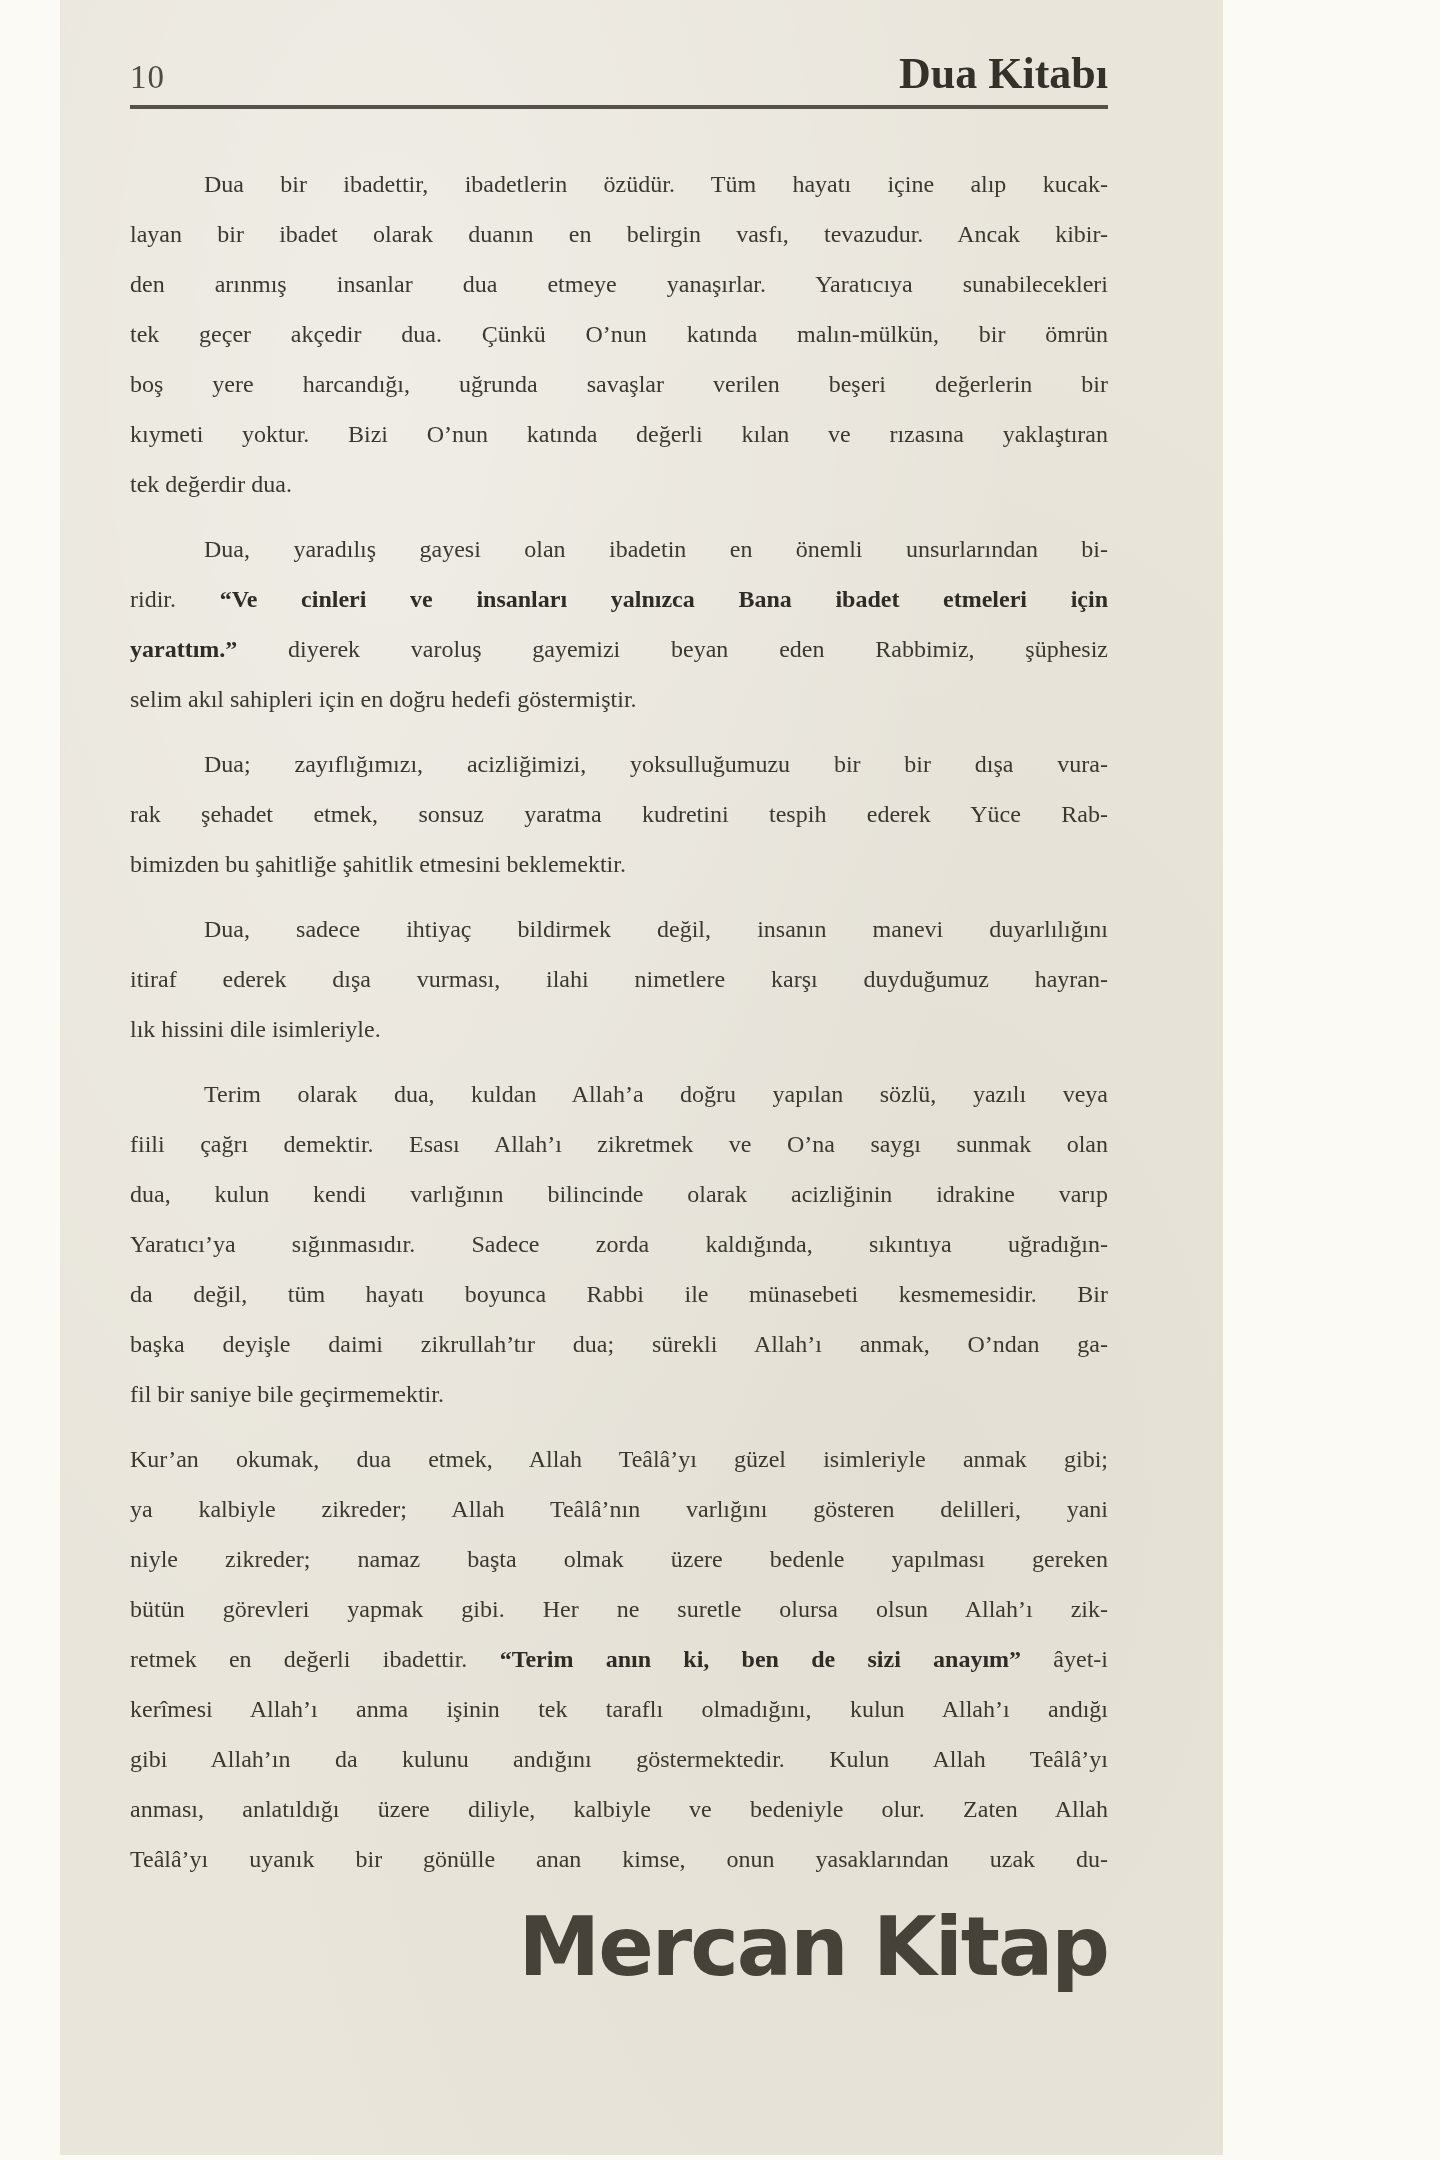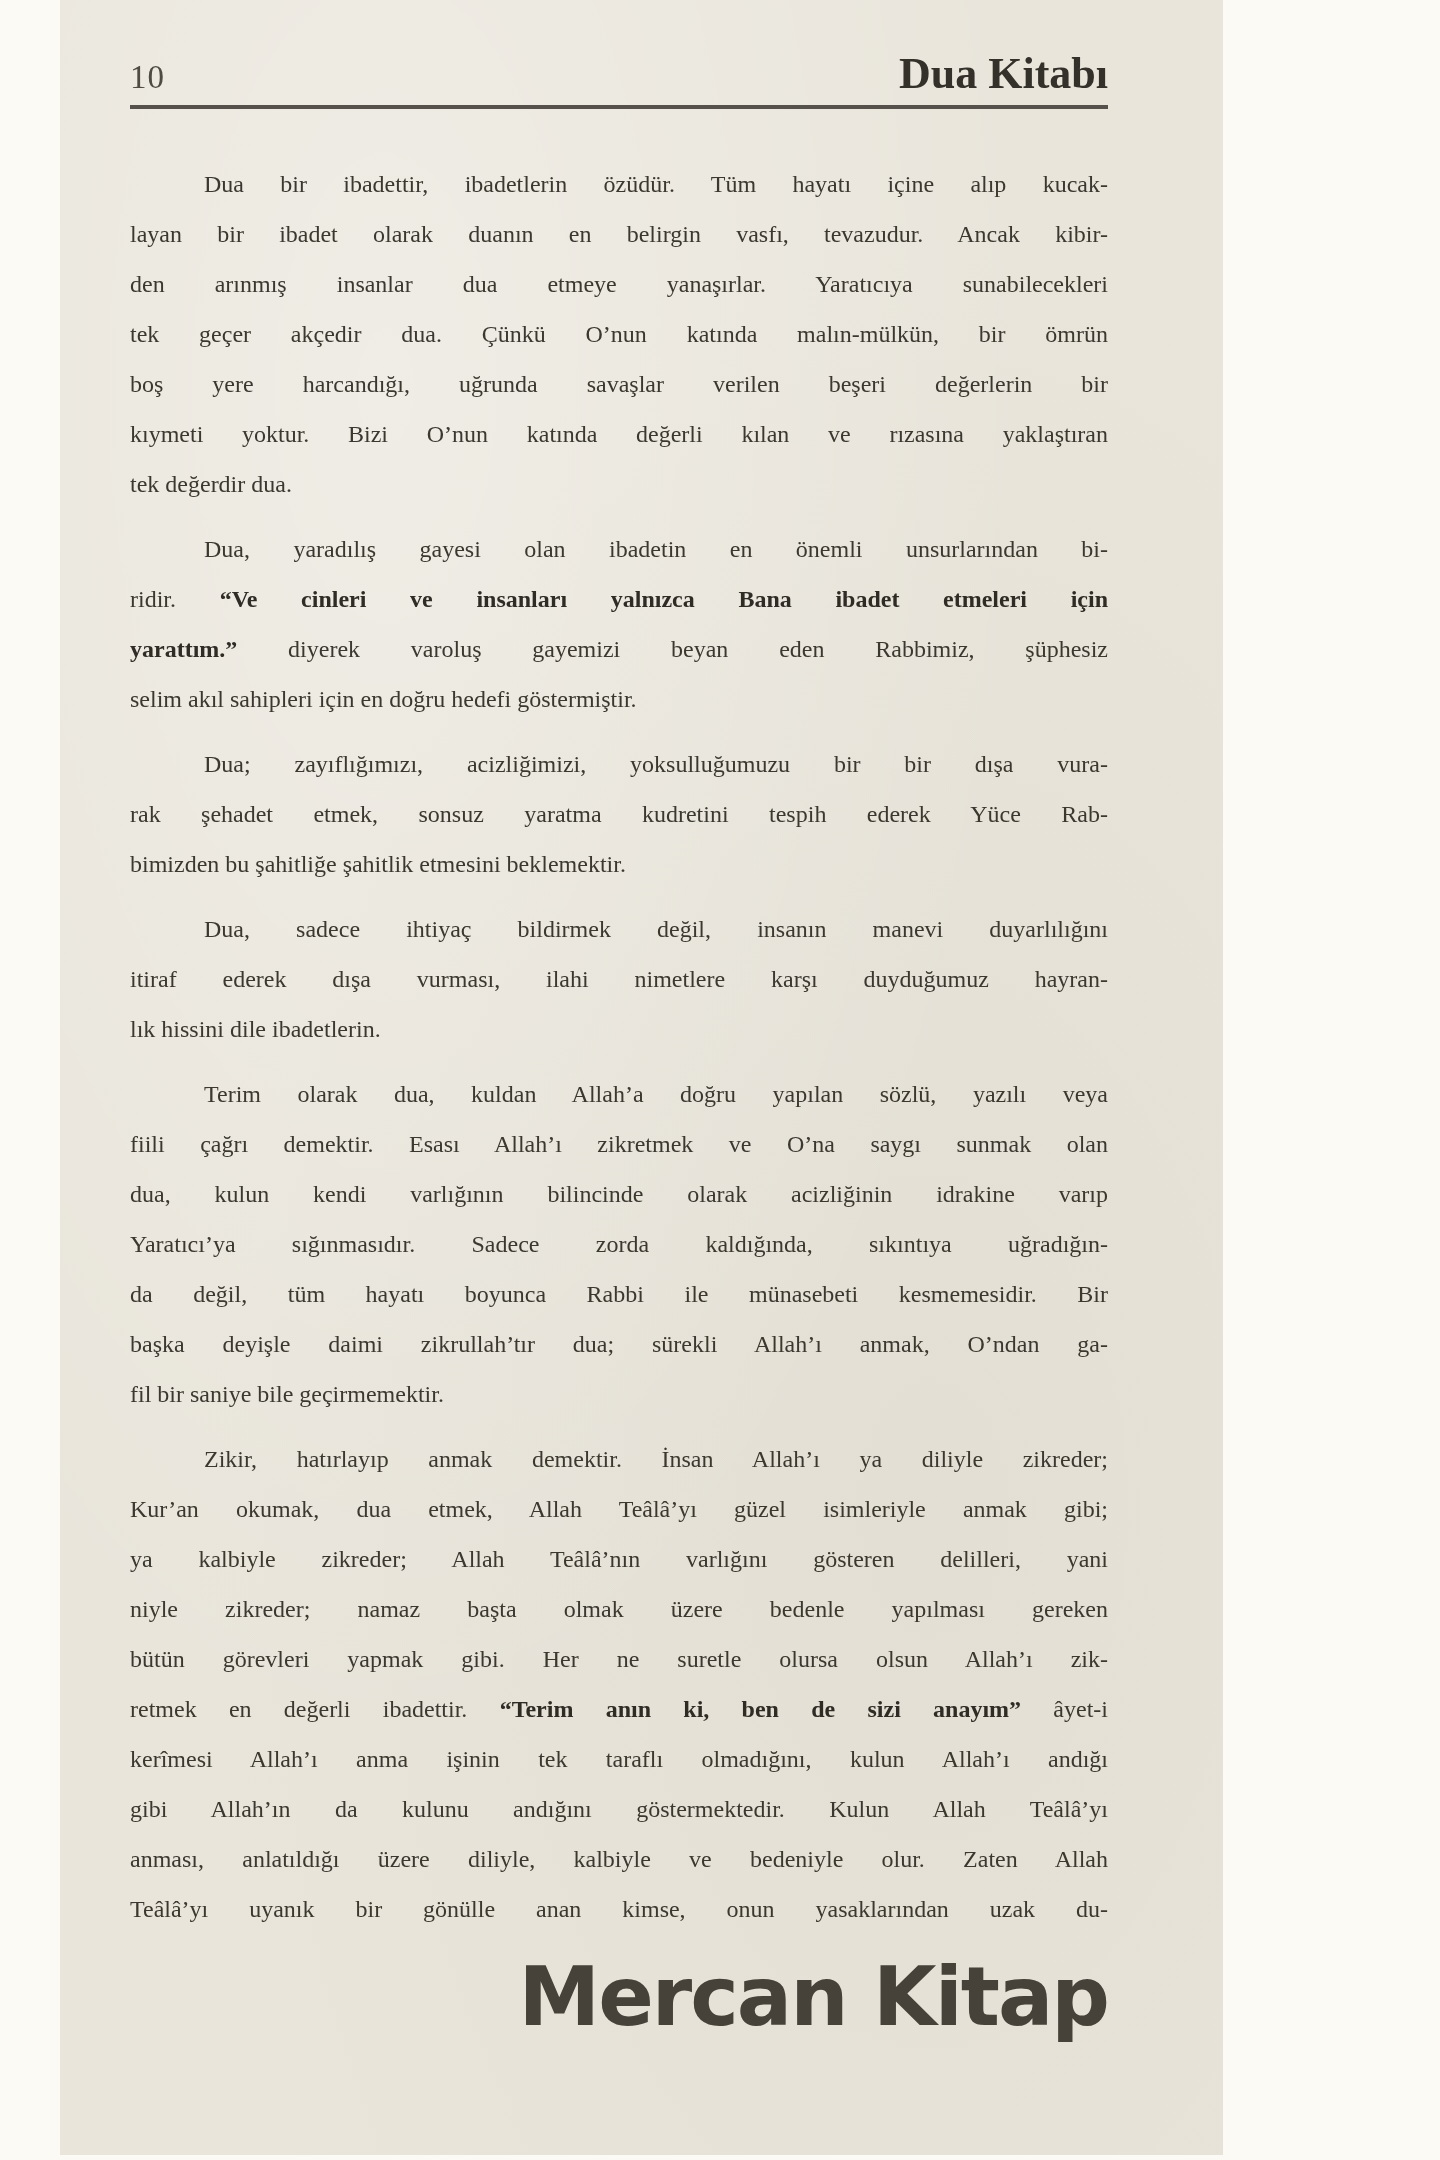--- a/index.html
+++ b/index.html
@@ -71,33 +71,32 @@
           <div class="line last"><span>selim akıl sahipleri için en doğru hedefi göstermiştir.</span></div>
         </div>
         <div class="para">
           <div class="line first"><span>Dua; zayıflığımızı, acizliğimizi, yoksulluğumuzu bir bir dışa vura-</span></div>
           <div class="line"><span>rak şehadet etmek, sonsuz yaratma kudretini tespih ederek Yüce Rab-</span></div>
           <div class="line last"><span>bimizden bu şahitliğe şahitlik etmesini beklemektir.</span></div>
         </div>
         <div class="para">
           <div class="line first"><span>Dua, sadece ihtiyaç bildirmek değil, insanın manevi duyarlılığını</span></div>
           <div class="line"><span>itiraf ederek dışa vurması, ilahi nimetlere karşı duyduğumuz hayran-</span></div>
-          <div class="line last"><span>lık hissini dile ibadetlerin.</span></div>
+          <div class="line last"><span>lık hissini dile isimleriyle.</span></div>
         </div>
         <div class="para">
           <div class="line first"><span>Terim olarak dua, kuldan Allah’a doğru yapılan sözlü, yazılı veya</span></div>
           <div class="line"><span>fiili çağrı demektir. Esası Allah’ı zikretmek ve O’na saygı sunmak olan</span></div>
           <div class="line"><span>dua, kulun kendi varlığının bilincinde olarak acizliğinin idrakine varıp</span></div>
           <div class="line"><span>Yaratıcı’ya sığınmasıdır. Sadece zorda kaldığında, sıkıntıya uğradığın-</span></div>
           <div class="line"><span>da değil, tüm hayatı boyunca Rabbi ile münasebeti kesmemesidir. Bir</span></div>
           <div class="line"><span>başka deyişle daimi zikrullah’tır dua; sürekli Allah’ı anmak, O’ndan ga-</span></div>
           <div class="line last"><span>fil bir saniye bile geçirmemektir.</span></div>
         </div>
         <div class="para">
-          <div class="line first"><span>Zikir, hatırlayıp anmak demektir. İnsan Allah’ı ya diliyle zikreder;</span></div>
           <div class="line"><span>Kur’an okumak, dua etmek, Allah Teâlâ’yı güzel isimleriyle anmak gibi;</span></div>
           <div class="line"><span>ya kalbiyle zikreder; Allah Teâlâ’nın varlığını gösteren delilleri, yani</span></div>
           <div class="line"><span>niyle zikreder; namaz başta olmak üzere bedenle yapılması gereken</span></div>
           <div class="line"><span>bütün görevleri yapmak gibi. Her ne suretle olursa olsun Allah’ı zik-</span></div>
           <div class="line"><span>retmek en değerli ibadettir. </span><span class="b">“Terim anın ki, ben de sizi anayım”</span><span> âyet-i</span></div>
           <div class="line"><span>kerîmesi Allah’ı anma işinin tek taraflı olmadığını, kulun Allah’ı andığı</span></div>
           <div class="line"><span>gibi Allah’ın da kulunu andığını göstermektedir. Kulun Allah Teâlâ’yı</span></div>
           <div class="line"><span>anması, anlatıldığı üzere diliyle, kalbiyle ve bedeniyle olur. Zaten Allah</span></div>
           <div class="line"><span>Teâlâ’yı uyanık bir gönülle anan kimse, onun yasaklarından uzak du-</span></div>
         </div>

